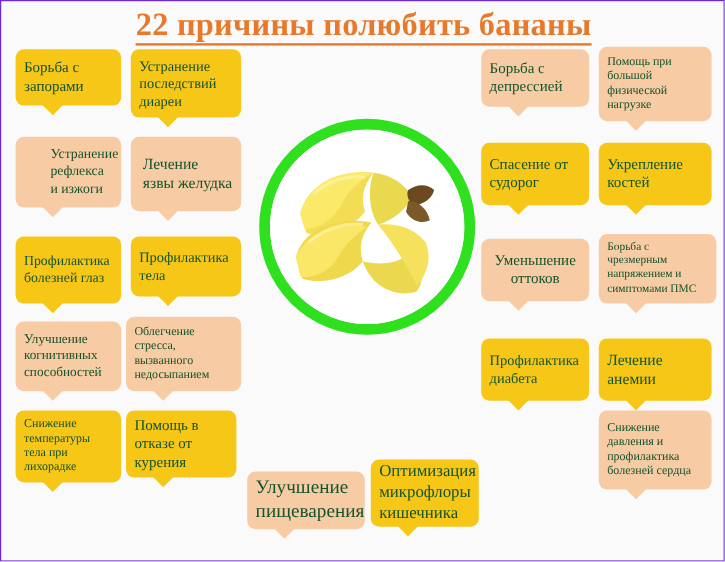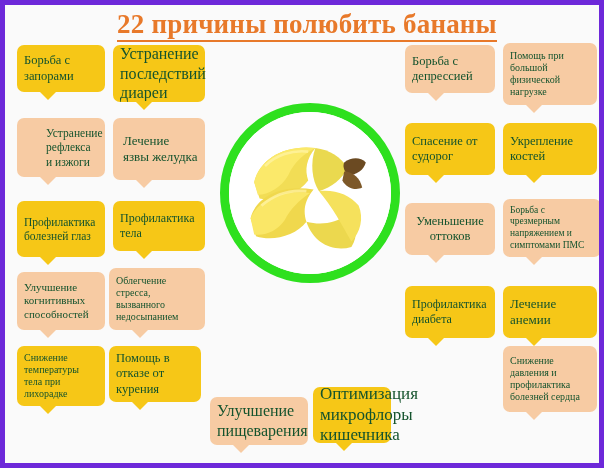--- a/index.html
+++ b/index.html
@@ -5,21 +5,21 @@
   html,body{margin:0;padding:0;}
   body{
     background:#ffffff;
     font-family:"Liberation Serif", serif;
   }
   #canvas{
     position:relative;
     width:604px;
     height:468px;
     background:#fafafa;
-    border:5px solid #6d28d9;
+    border:1px solid #6d28d9;
     box-sizing:border-box;
     overflow:hidden;
   }
 
   
   #title{
     position:absolute;
     left:0; top:4px;
     width:604px;
     text-align:center;
@@ -102,21 +102,21 @@
         <path d="M128 66 C138 66 146 74 148 84 C140 88 130 84 126 76 Z" fill="#7d5828"></path>
         <path d="M40 60 C52 48 70 42 88 44" stroke="#fff4a8" stroke-width="3" fill="none" opacity=".7"></path>
         <path d="M36 104 C50 92 68 86 86 88" stroke="#fff4a8" stroke-width="3" fill="none" opacity=".7"></path>
       </g>
     </svg>
   </div>
 
 <div class="bubble yellow" style="left: 12px; top: 40px; width: 88px; height: 47px; font-size: 12.5px;">
       <span class="txt">Борьба с запорами</span>
     </div>
-    <div class="bubble yellow" style="left: 108px; top: 40px; width: 92px; height: 57px; font-size: 16px;">
+    <div class="bubble yellow" style="left: 108px; top: 40px; width: 92px; height: 57px; font-size: 12px;">
       <span class="txt">Устранение последствий диареи</span>
     </div>
     <div class="bubble peach" style="left: 12px; top: 113px; width: 88px; height: 59px; font-size: 11.5px; padding-left: 29px;">
       <span class="txt">Устранение рефлекса и изжоги</span>
     </div>
     <div class="bubble peach" style="left: 108px; top: 113px; width: 92px; height: 62px; font-size: 13px; padding-left: 10px;">
       <span class="txt">Лечение язвы желудка</span>
     </div>
     <div class="bubble yellow" style="left: 12px; top: 196px; width: 88px; height: 56px; font-size: 11.5px;">
       <span class="txt">Профилактика болезней глаз</span>
@@ -132,21 +132,21 @@
     </div>
     <div class="bubble yellow" style="left: 12px; top: 341px; width: 88px; height: 60px; font-size: 10px;">
       <span class="txt">Снижение температуры тела при лихорадке</span>
     </div>
     <div class="bubble yellow" style="left: 104px; top: 341px; width: 92px; height: 56px; font-size: 12.5px;">
       <span class="txt">Помощь в отказе от курения</span>
     </div>
     <div class="bubble peach" style="left: 205px; top: 392px; width: 98px; height: 48px; font-size: 16px;">
       <span class="txt">Улучшение пищеварения</span>
     </div>
-    <div class="bubble yellow" style="left: 308px; top: 382px; width: 78px; height: 56px; font-size: 17px;">
+    <div class="bubble yellow" style="left: 308px; top: 382px; width: 90px; height: 56px; font-size: 14px;">
       <span class="txt">Оптимизация микрофлоры кишечника</span>
     </div>
     <div class="bubble peach" style="left: 400px; top: 40px; width: 90px; height: 48px; font-size: 12.5px;">
       <span class="txt">Борьба с депрессией</span>
     </div>
     <div class="bubble peach" style="left: 498px; top: 38px; width: 94px; height: 62px; font-size: 10px;">
       <span class="txt">Помощь при большой физической нагрузке</span>
     </div>
     <div class="bubble yellow" style="left: 400px; top: 118px; width: 90px; height: 52px; font-size: 12.5px;">
       <span class="txt">Спасение от судорог</span>

